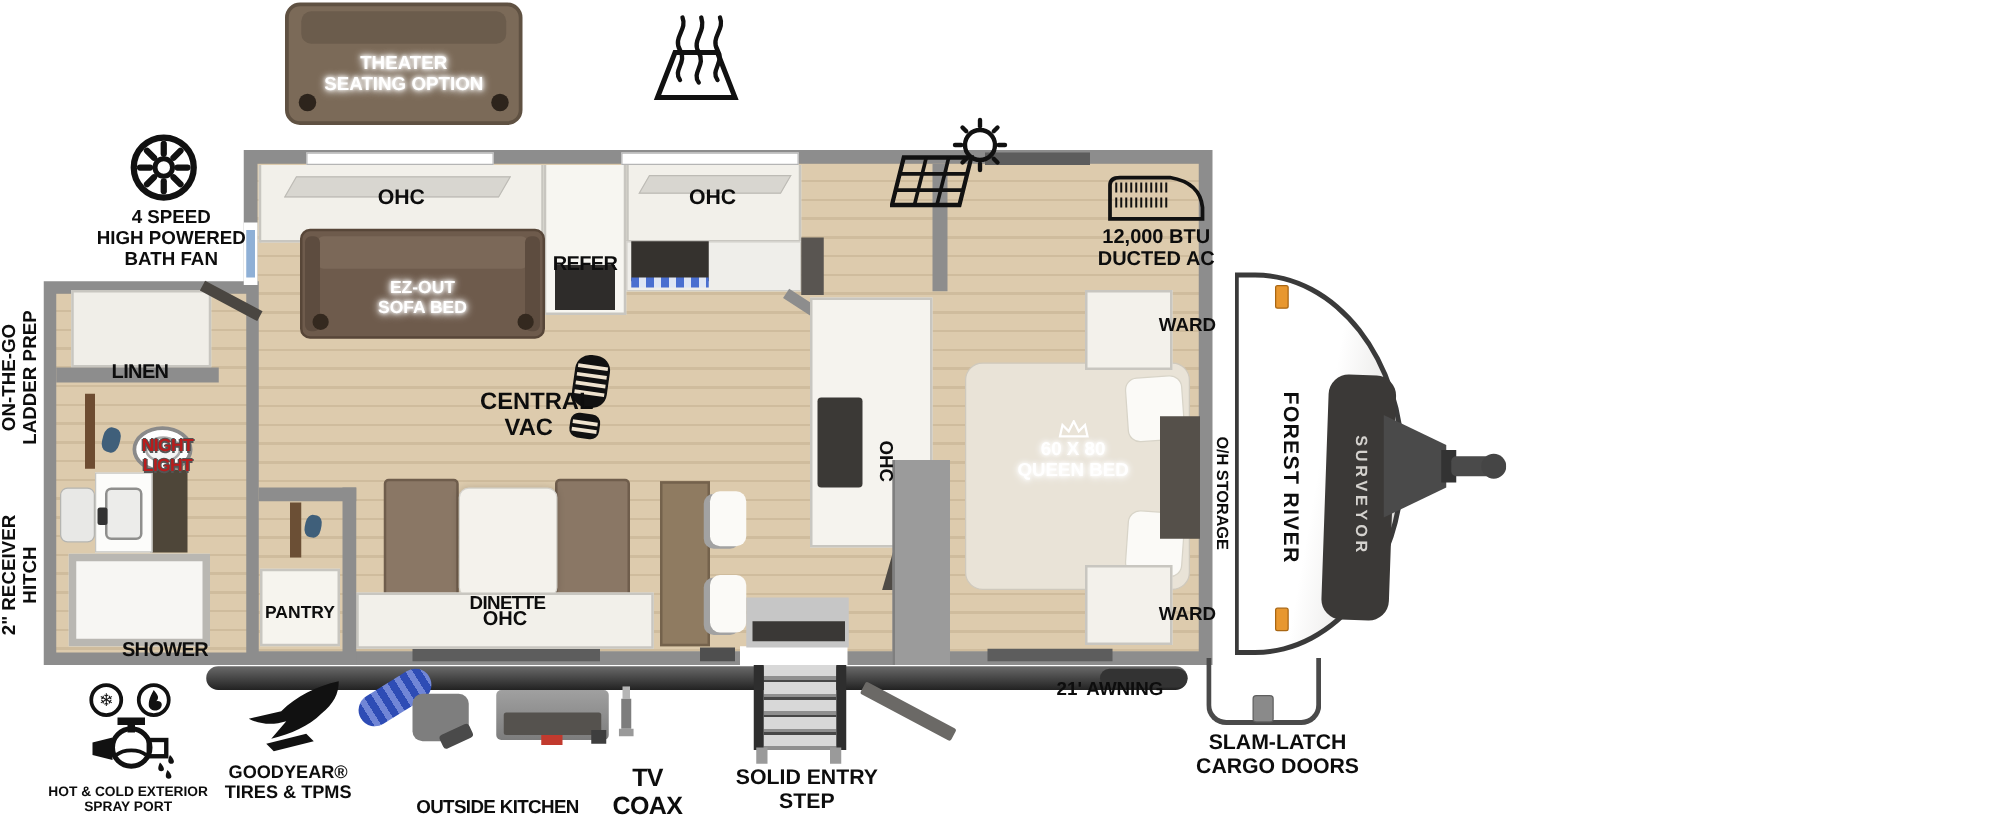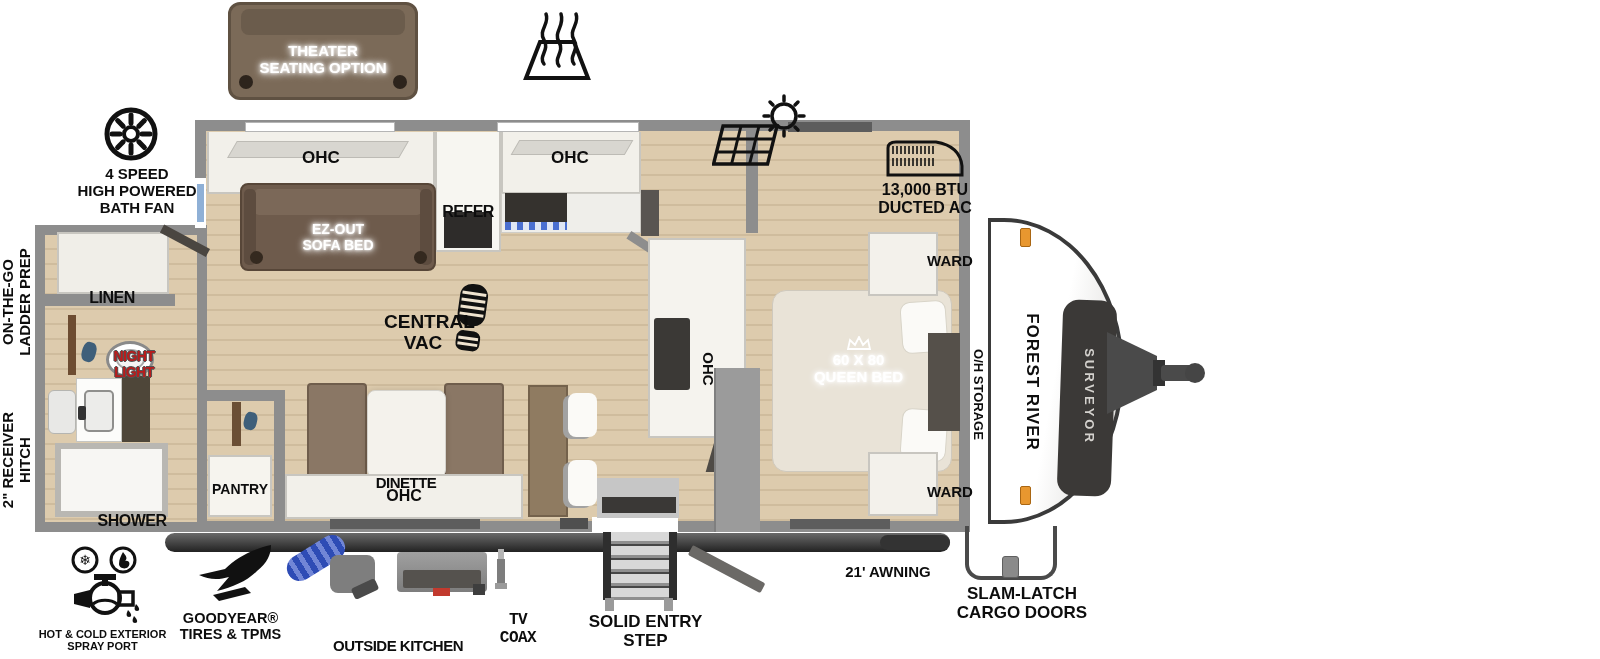--- a/index.html
+++ b/index.html
@@ -201,36 +201,36 @@
           <line x1="29" y1="20" x2="29" y2="28"></line>
           <line x1="33" y1="20" x2="33" y2="28"></line>
           <line x1="37" y1="20" x2="37" y2="28"></line>
           <line x1="41" y1="20" x2="41" y2="28"></line>
           <line x1="45" y1="20" x2="45" y2="28"></line>
           <line x1="49" y1="20" x2="49" y2="28"></line>
       </g>
     </svg>
   </div>
   <div class="lbl" style="left:870px;top:181px;width:110px;font-size:16px;">
-    <div>13,000 BTU</div>
+    <div>12,000 BTU</div>
       <div>DUCTED AC</div>
   </div>
 
   <div class="lbl" style="left:-65px;top:282px;width:170px;height:40px;font-size:15px;transform:rotate(-90deg);">
     <div>ON-THE-GO</div>
       <div>LADDER PREP</div>
   </div>
   <div class="lbl" style="left:-55px;top:440px;width:150px;height:40px;font-size:15px;transform:rotate(-90deg);">
     <div>2" RECEIVER</div>
       <div>HITCH</div>
   </div>
 
   <div class="abs" style="left:165px;top:533px;width:785px;height:19px;background:linear-gradient(180deg,#6a6a6a,#222);border-radius:10px;"></div>
   <div class="abs" style="left:880px;top:535px;width:70px;height:15px;background:#333;border-radius:8px;"></div>
-  <div class="lbl" style="left:833px;top:564px;width:110px;font-size:15px;">
+  <div class="lbl" style="left:833px;top:544px;width:110px;font-size:15px;">
       <div>21' AWNING</div>
     </div>
 
   <div class="abs" style="left:193px;top:543px;width:84px;height:62px;">
     <svg width="84" height="62" viewBox="0 0 84 62">
       <path d="M78,2 C60,6 44,14 32,26 L6,32 C16,37 26,37 36,34 L24,48 C40,44 54,38 64,28 C74,20 78,12 78,2 Z" fill="#111"></path>
       <path d="M20,52 L52,44 L58,50 L26,58 Z" fill="#111"></path>
     </svg>
   </div>
   <div class="lbl" style="left:168px;top:610px;width:125px;font-size:14.5px;">
@@ -251,21 +251,21 @@
       <div>OUTSIDE KITCHEN</div>
     </div>
 
   <div class="abs" style="left:495px;top:549px;width:12px;height:42px;">
     <svg width="12" height="42" viewBox="0 0 12 42">
       <rect x="3" y="0" width="6" height="10" fill="#b5b5b5"></rect>
       <rect x="2" y="10" width="8" height="24" fill="#7d7d7d"></rect>
       <rect x="0" y="34" width="12" height="6" fill="#9a9a9a"></rect>
     </svg>
   </div>
-  <div class="lbl cond" style="left:490px;top:576px;width:56px;font-size:16px;font-family:Liberation Mono, monospace;">
+  <div class="lbl cond" style="left:490px;top:576px;width:56px;font-size:20px;">
     <div>TV</div>
       <div>COAX</div>
   </div>
 
   <div class="abs" style="left:603px;top:532px;width:74px;height:68px;border-left:8px solid #2e2e2e;border-right:8px solid #2e2e2e;box-sizing:border-box;background:repeating-linear-gradient(180deg,#d8d8d8 0 9px,#8f8f8f 9px 12px,#474747 12px 14px);"></div>
   <div class="abs" style="left:605px;top:598px;width:9px;height:13px;background:#9a9a9a;"></div>
   <div class="abs" style="left:664px;top:598px;width:9px;height:13px;background:#9a9a9a;"></div>
   <div class="lbl" style="left:578px;top:612px;width:135px;font-size:17px;">
     <div>SOLID ENTRY</div>
       <div>STEP</div>

